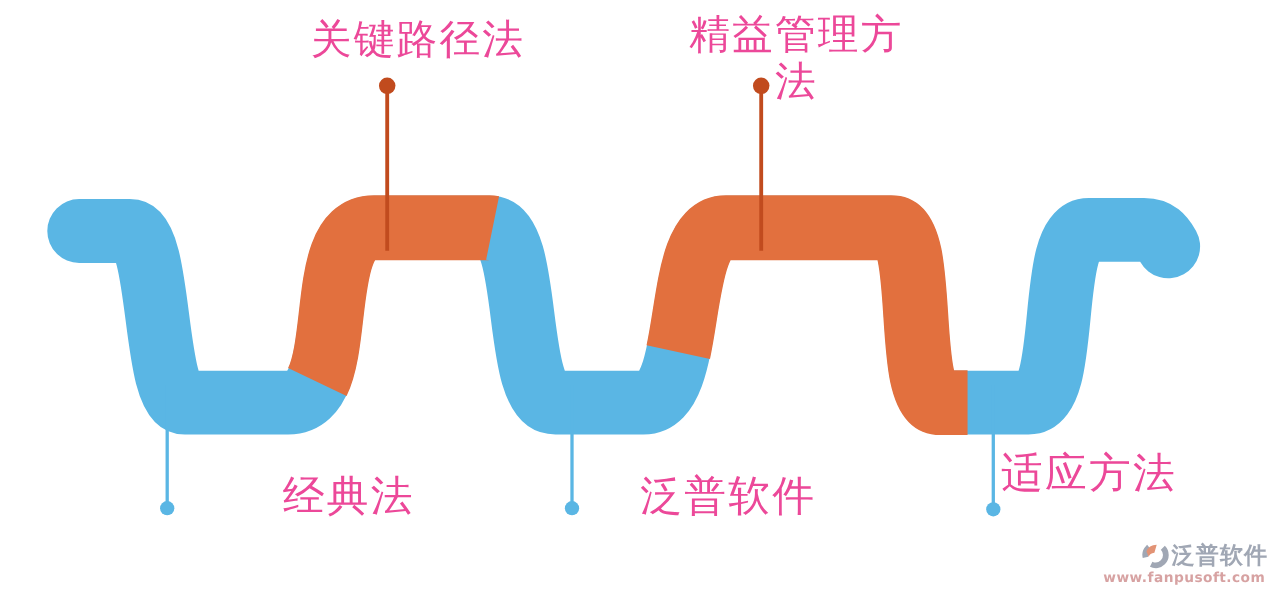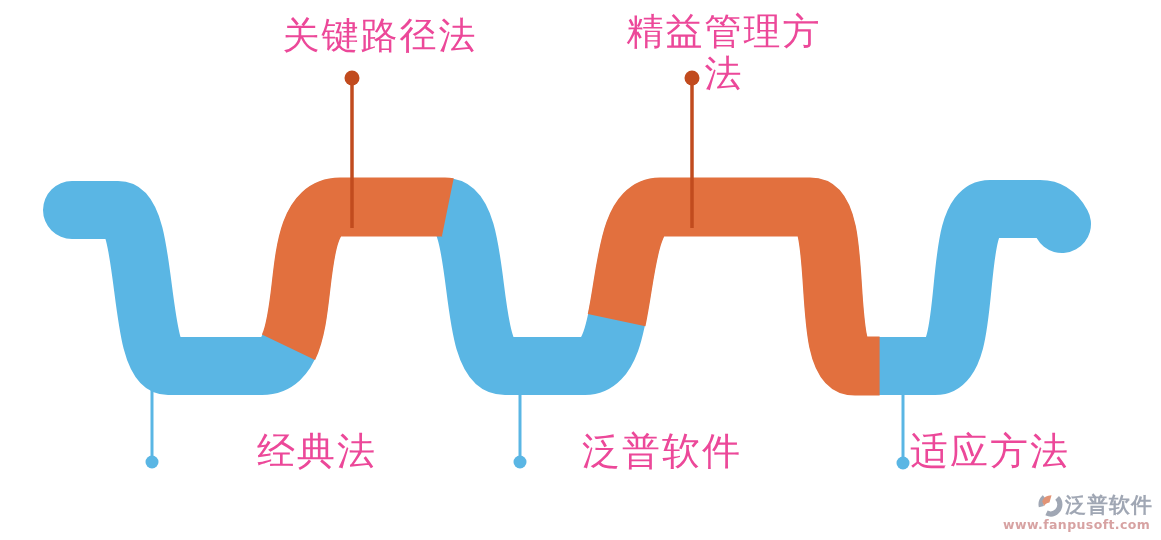--- a/index.html
+++ b/index.html
@@ -65,21 +65,21 @@
 </svg>
 
 <div class="stage-label" style="left:380px;top:15px;">关键路径法</div>
 
 <div class="stage-label wrap" style="left:724px;top:11px;">精益管理方法</div>
 
 <div class="stage-label bottom" style="left:293px;top:430px;margin-left:24px;">经典法</div>
 
 <div class="stage-label bottom" style="left:662px;top:430px;">泛普软件</div>
 
-<div class="stage-label bottom" style="left:990px;top:430px;">适应方法</div>
+<div class="stage-label bottom" style="left:990px;top:409px;">适应方法</div>
 
 <div class="watermark">
   <div class="wm-row">
     <svg class="wm-logo" viewBox="0 0 24 24">
       <circle cx="12" cy="12" r="9" fill="none" stroke="#99A0AE" stroke-width="5" stroke-dasharray="25 8 10 14" transform="rotate(-45 12 12)"></circle>
       <path d="M4 9 Q6 3 13 3 L11 10 Q7 10.5 6 13.5 Z" fill="#E08A6A"></path>
     </svg>
     <span class="wm-title">泛普软件</span>
   </div>
   <div class="wm-url">www.fanpusoft.com</div>

